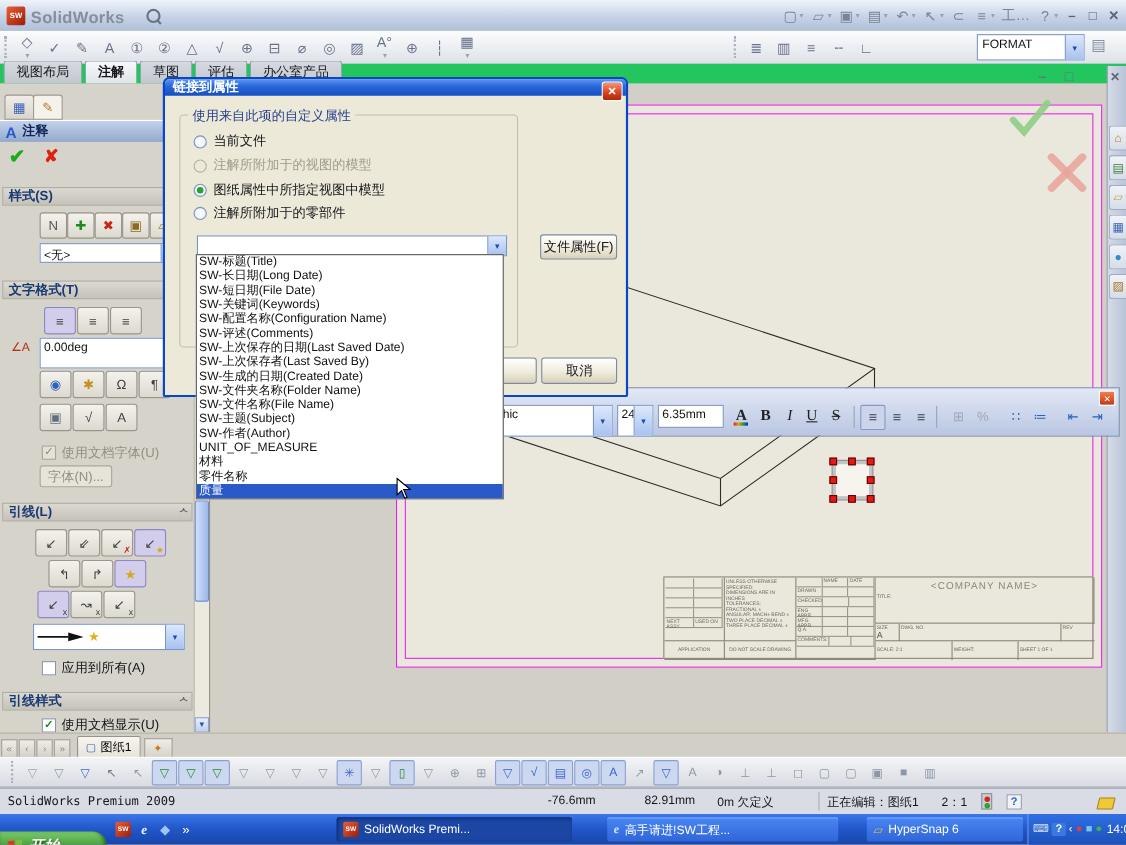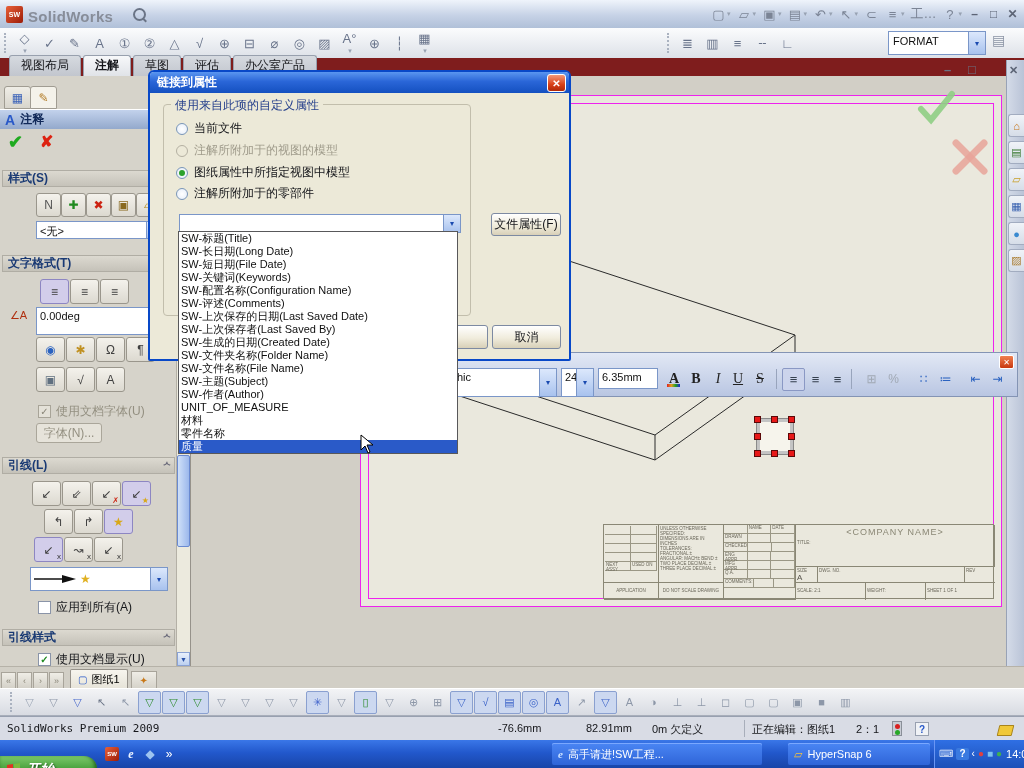--- a/index.html
+++ b/index.html
@@ -23,21 +23,21 @@
   
   #toolbar2{left:0;top:28px;width:1024px;height:30px;background:linear-gradient(#fbfcfd,#dde1e8);border-bottom:1px solid #9aa2b2;display:flex;align-items:center}
   .grip{width:2px;height:20px;border-left:2px dotted #aab2c0;margin:0 4px}
   .tb2-icon{width:25px;height:24px;display:grid;place-items:center;color:#68738a;font-size:13px;position:relative}
   #fmtcombo{position:absolute;left:888px;top:3px;width:96px;height:22px;display:flex;background:#fff;border:1px solid #7a96c8}
   #fmtcombo .val{flex:1;font-size:11px;padding:3px 4px;color:#111}
   #layericon2{position:absolute;left:992px;top:4px;color:#8a93a4;font-size:14px}
   .arw{width:16px;background:linear-gradient(#dce8fc,#a8c2ee);border-left:1px solid #7a96c8;color:#1a4ab0;font-size:8px;display:grid;place-items:center}
 
   
-  #cmdtabs{left:0;top:58px;width:1024px;height:18px;background:#7f1d1d;display:flex;align-items:flex-end;padding-left:9px;box-sizing:border-box}
+  #cmdtabs{left:0;top:58px;width:1024px;height:18px;background:#22c55e;display:flex;align-items:flex-end;padding-left:3px;box-sizing:border-box}
   .cmd-tab{padding:1px 11px 2px;font-size:12px;background:linear-gradient(#d6dae0,#c2c6ce);border:1px solid #98a0ae;border-bottom:none;margin-right:2px;border-radius:3px 3px 0 0;color:#15161a;white-space:nowrap}
   .cmd-tab.active{background:linear-gradient(#f7f8fa,#e0e3e8);font-weight:bold}
 
   
   #pm{left:0;top:76px;width:190px;height:590px;background:#d6d3ca;border-right:1px solid #96928a}
   .pmtab{position:absolute;width:25px;height:21px;background:linear-gradient(#efede6,#d8d5cc);border:1px solid #a09c92;border-radius:3px 3px 0 0;display:grid;place-items:center;font-size:12px}
   #pmhdr{position:absolute;left:0;top:33px;width:177px;height:20px;background:linear-gradient(#c3d2ec,#93a9cc);border-top:1px solid #fff;display:flex;align-items:center;gap:5px;padding-left:5px;box-sizing:border-box}
   #pmhdr .a{color:#2858c8;font-weight:bold;font-size:14px}
   #pmhdr .t{color:#102858;font-weight:bold;font-size:12px}
   .okx{position:absolute;font-weight:bold;font-size:18px}
@@ -77,21 +77,21 @@
 
   
   #tblock{position:absolute;left:603px;top:524px;width:391px;height:75px;border:1px solid #8a8775;font-size:4.5px;color:#6a675a;box-sizing:border-box;background:#eae8dd}
   #tblock *{box-sizing:border-box}
   .tb-cell{position:absolute;border-right:1px solid #8a8775;border-bottom:1px solid #8a8775;overflow:hidden;padding:1px}
   .tinyrow{height:9px;border-bottom:1px solid #9a9785;display:flex}
   .tinyrow > div{flex:1;border-right:1px solid #9a9785;padding-left:1px}
 
   
   #dlg{left:148px;top:70px;width:423px;height:291px;background:#ece9d8;border:2px solid #0848c8;border-radius:6px 6px 2px 2px;box-sizing:border-box;z-index:8}
-  #dlgtitle{height:21px;background:linear-gradient(#5a96f0,#2a66d8 45%,#1450c0);border-radius:4px 4px 0 0;display:flex;align-items:center;color:#fff;font-weight:bold;font-size:12px;padding-left:7px;position:relative}
+  #dlgtitle{height:15px;background:linear-gradient(#5a96f0,#2a66d8 45%,#1450c0);border-radius:4px 4px 0 0;display:flex;align-items:center;color:#fff;font-weight:bold;font-size:12px;padding-left:7px;position:relative}
   #dlgclose{position:absolute;right:3px;top:2px;width:17px;height:16px;background:linear-gradient(#f49878,#d84018 60%,#b02808);border:1px solid #fff;border-radius:3px;color:#fff;font-size:10px;font-weight:bold;display:grid;place-items:center}
   #groupbox{position:absolute;left:13px;top:32px;width:306px;height:210px;border:1px solid #c2beac;border-radius:4px}
   #grouplabel{position:absolute;left:21px;top:25px;background:#ece9d8;padding:0 4px;font-size:12px;color:#27418c}
   .radio{position:absolute;left:26px;display:flex;align-items:center;gap:6px;font-size:12px;color:#15161a;height:15px}
   .rc{width:12px;height:12px;border-radius:50%;border:1px solid #7a96b8;background:radial-gradient(#ffffff,#e4ecf8);position:relative;box-sizing:border-box}
   .radio.on .rc::after{content:"";position:absolute;left:2px;top:2px;width:6px;height:6px;border-radius:50%;background:#2ca22c}
   .radio.disabled{color:#a09c8c}
   .radio.disabled .rc{border-color:#b4b0a2;background:#ece9d8}
   #proplist{left:178px;top:231px;width:280px;height:223px;background:#fff;border:1px solid #58585a;box-sizing:border-box;z-index:9}
   .pitem{height:13px;line-height:13px;font-size:11px;padding-left:2px;color:#101010;white-space:nowrap}
@@ -617,20 +617,23 @@
       <span id="clock">14:07</span>
     </div>
   <span class="ql" style="left: 104px;">
         <span class="swbox">SW</span>
       </span><span class="ql" style="left: 123px;">
         <span style="color: rgb(234, 242, 255); font-style: italic; font-weight: bold; font-family: &quot;Liberation Serif&quot;, serif;">e</span>
       </span><span class="ql" style="left: 142px;">
         <span style="color: rgb(158, 196, 240);">◆</span>
       </span><span class="ql" style="left: 161px;">
         <span style="color: rgb(255, 255, 255);">»</span>
+      </span><span class="task active" style="left: 306px; width: 214px;">
+        <span class="swbox">SW</span>
+        <span>SolidWorks Premi...</span>
       </span><span class="task" style="left: 552px; width: 210px;">
         <span style="color: rgb(207, 228, 255); font-style: italic; font-weight: bold; font-family: &quot;Liberation Serif&quot;, serif;">e</span>
         <span>高手请进!SW工程...</span>
       </span><span class="task" style="left: 788px; width: 142px;">
         <span style="color: rgb(240, 192, 64);">▱</span>
         <span>HyperSnap 6</span>
       </span></div>
 
 </div>
 

